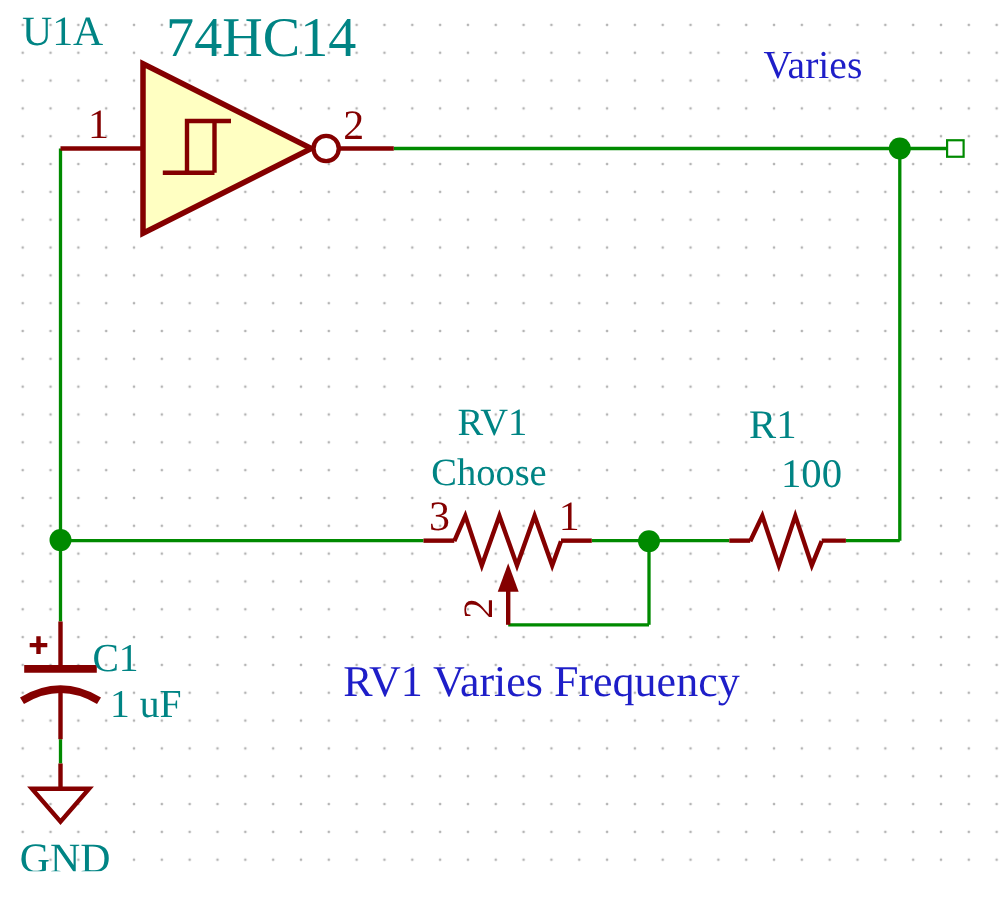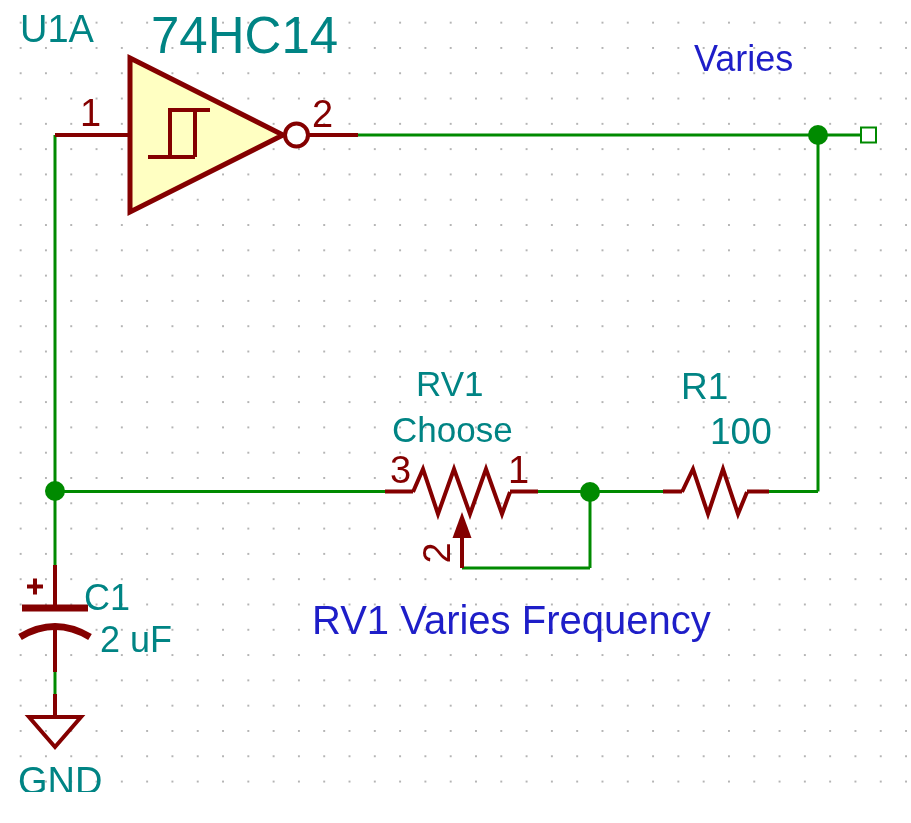--- a/index.html
+++ b/index.html
@@ -6,21 +6,21 @@
     --wire:#008A00; --device:#840000; --device-fill:#FFFFC2;
     --field-text:#008484; --graphic-text:#1E1EC8; --grid-dot:#B4B4B4; --background:#FFFFFF;
   }
   html,body{margin:0;padding:0;}
   .canvas{
     position:relative; width:911px; height:792px; overflow:hidden;
     background-color:var(--background);
     background-image:radial-gradient(circle, var(--grid-dot) 1.1px, transparent 1.5px);
     background-size:25.3px 25.3px;
     background-position:8px 10px;
-    font-family:Liberation Sans, sans-serif;
+    font-family:Liberation Serif, serif;
   }
   svg.sch{position:absolute; left:0; top:0;}
   .wire{stroke:var(--wire); stroke-width:3; fill:none;}
   .junction{fill:var(--wire); stroke:none;}
   .term-square{fill:var(--background); stroke:var(--wire); stroke-width:2;}
   .dev{stroke:var(--device); fill:none; stroke-width:4;}
   .dev-body{stroke:var(--device); fill:var(--device-fill); stroke-width:5; stroke-linejoin:miter;}
   .dev-fill{fill:var(--device); stroke:none;}
   .dev-thick{stroke:var(--device); fill:none; stroke-width:7;}
   .bubble{fill:var(--background); stroke:var(--device); stroke-width:4;}
@@ -101,18 +101,18 @@
   <span class="lbl field" style="left:416px; top:366px; font-size:35px;">RV1</span>
   <span class="lbl field" style="left:392px; top:412px; font-size:35px;">Choose</span>
   <span class="lbl pinnum" style="left:390px; top:451px; font-size:38px;">3</span>
   <span class="lbl pinnum" style="left:508px; top:451px; font-size:38px;">1</span>
   <span class="lbl pinnum rot-ccw" style="left:426px; top:534px; font-size:38px;">2</span>
 
   <span class="lbl field" style="left:681px; top:368px; font-size:37px;text-align:right;">R1</span>
   <span class="lbl field" style="left:710px; top:413px; font-size:37px;">100</span>
 
   <span class="lbl field" style="left:84px; top:580px; font-size:36px;">C1</span>
-  <span class="lbl field" style="left:100px; top:622px; font-size:36px;">2 uF</span>
+  <span class="lbl field" style="left:100px; top:622px; font-size:36px;">1 uF</span>
 
   <span class="lbl field" style="left:18px;  top:762px; font-size:38px;">GND</span>
 
   <span class="lbl note" style="left:312px; top:600px; font-size:40px;">RV1 Varies Frequency</span>
 </div>
 
 </body></html>

